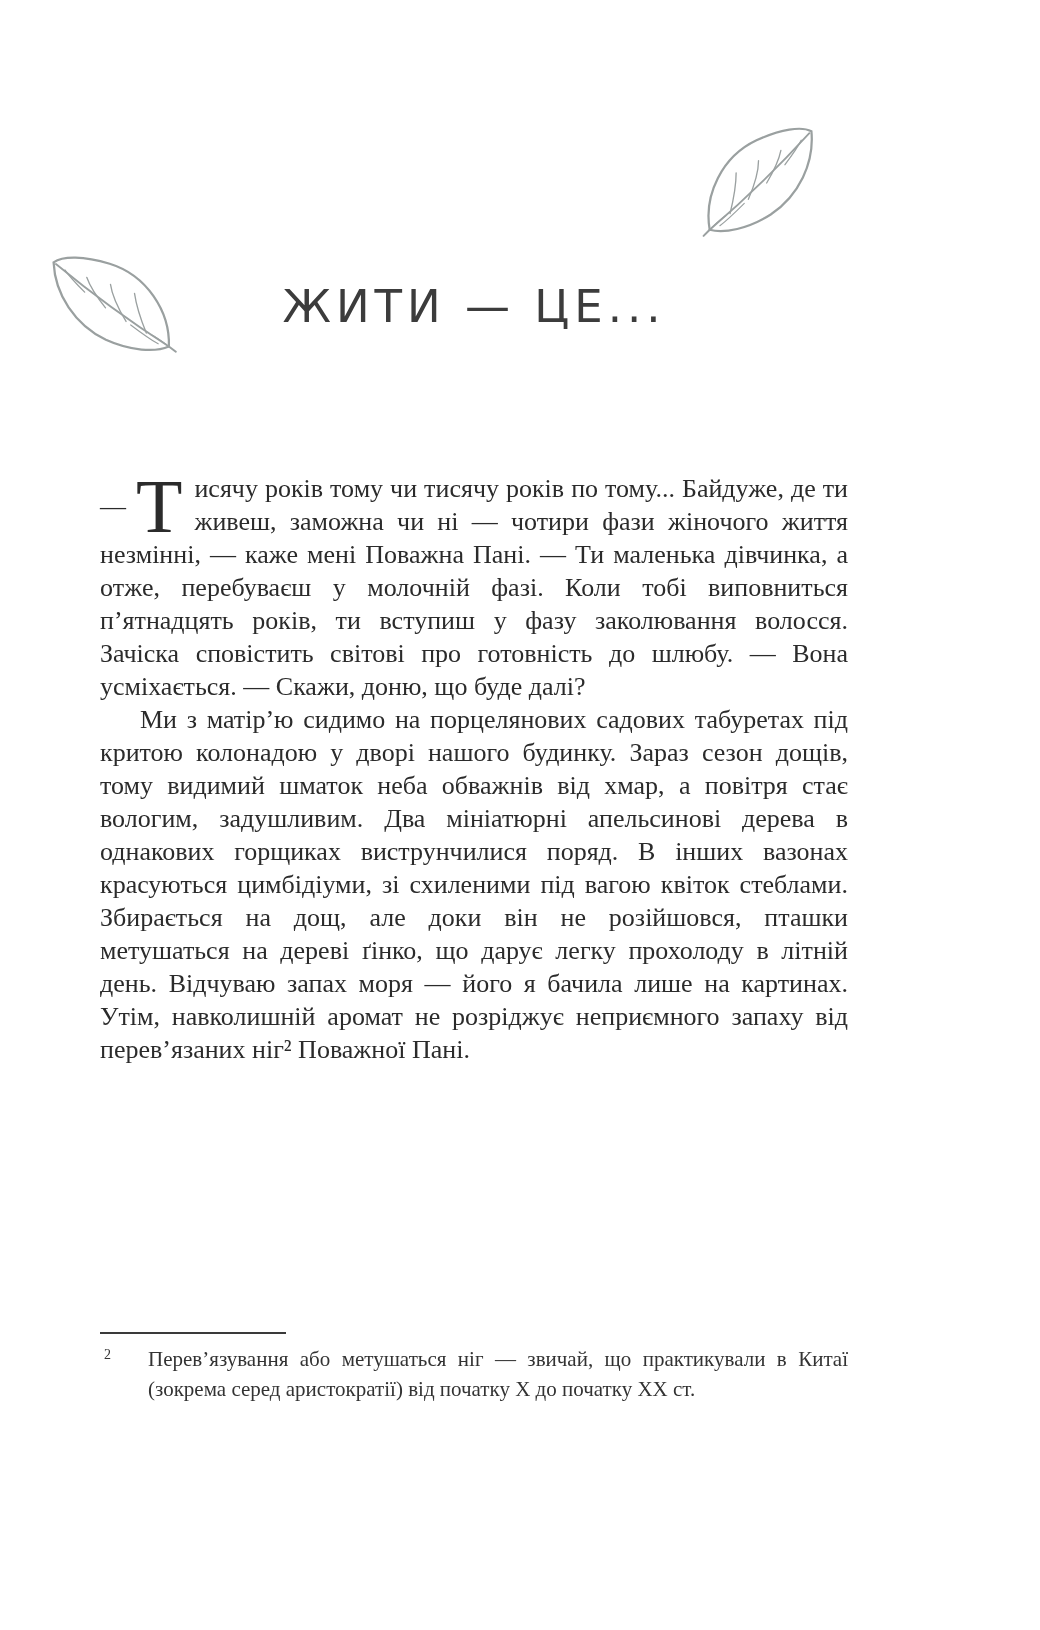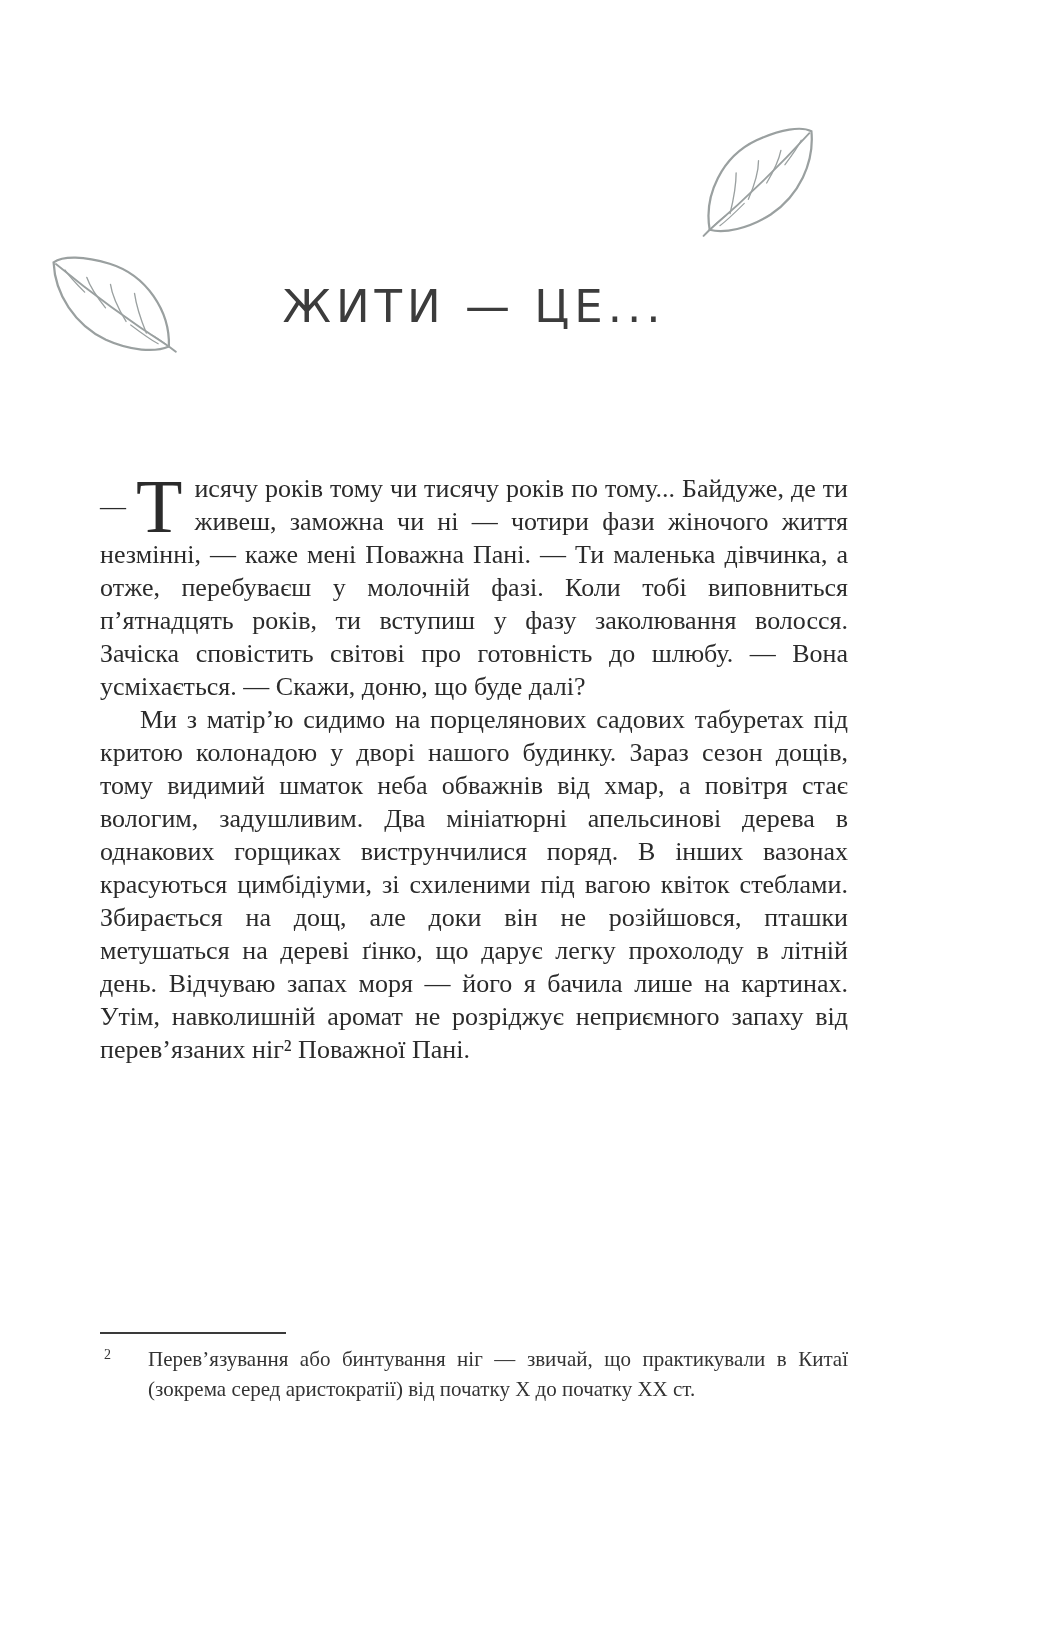--- a/index.html
+++ b/index.html
@@ -161,17 +161,17 @@
 
 
     <p class="para-indent">Ми з матір’ю сидимо на порцелянових садових табуретах під критою колонадою у дворі нашого будинку. Зараз сезон дощів, тому видимий шматок неба обважнів від хмар, а повітря стає вологим, задушливим. Два мініатюрні апельсинові дерева в однакових горщиках виструнчилися поряд. В інших вазонах красуються цимбідіуми, зі схиленими під вагою квіток стеблами. Збирається на дощ, але доки він не розійшовся, пташки метушаться на дереві ґінко, що дарує легку прохолоду в літній день. Відчуваю запах моря — його я бачила лише на картинах. Утім, навколишній аромат не розріджує неприємного запаху від перев’язаних ніг² Поважної Пані.</p>
 
   </div>
 
   <div class="footnote">
     <hr class="footnote-rule">
     <div class="footnote-body">
       <span class="footnote-marker">2</span>
-      <span>Перев’язування або бинтування ніг — звичай, що практикували в Китаї (зокрема серед аристократії) від початку X до початку XX ст.</span>
+      <span>Перев’язування або метушаться ніг — звичай, що практикували в Китаї (зокрема серед аристократії) від початку X до початку XX ст.</span>
     </div>
   </div>
 
 </div>
 
 </body></html>

